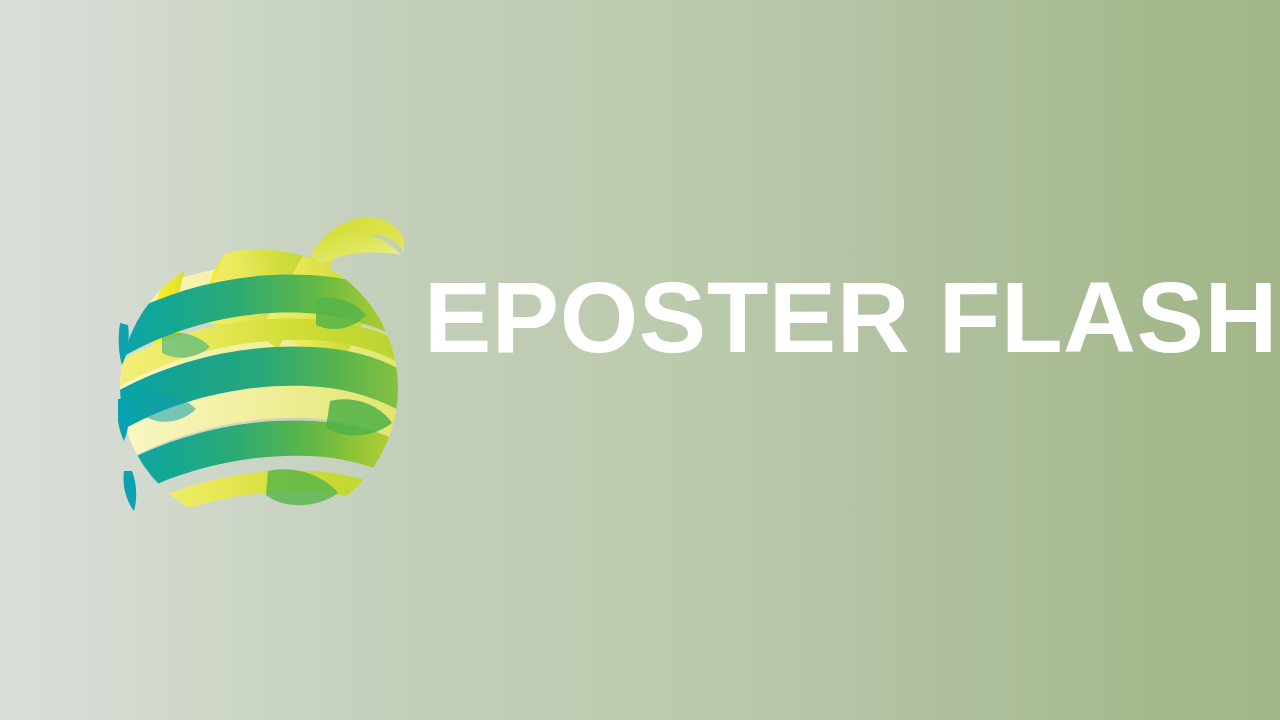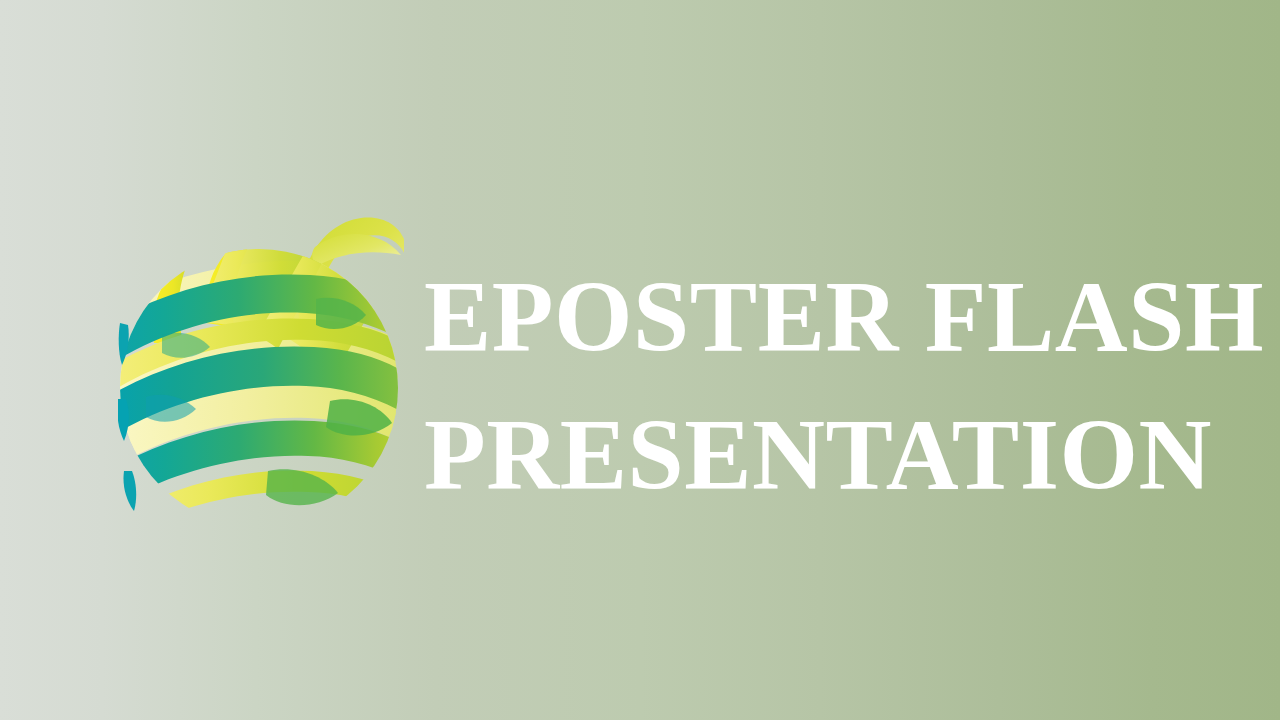--- a/index.html
+++ b/index.html
@@ -47,21 +47,21 @@
   
   #title-block {
     position: absolute;
     left: 424px;
     top: 248px;
     width: 800px;
   }
   .title-line {
     display: block;
     color: #ffffff;
-    font-family: Liberation Serif, serif;
+    font-family: Liberation Sans, sans-serif;
     font-weight: bold;
     font-size: 101px;
     line-height: 138px;
     letter-spacing: 0.5px;
     white-space: nowrap;
   }
 </style>
 </head>
 <body>
 
@@ -177,16 +177,15 @@
         <path d="M0 196 C-2 210 0 226 6 238 C12 224 12 208 8 196 Z" fill="#05a2b2"></path>
         <path d="M6 268 C4 282 8 298 16 308 C20 294 18 278 14 268 Z" fill="#0ba3b0"></path>
       </g>
 
       <path d="M44 316 C86 348 160 360 212 336 C176 366 100 364 54 334 Z" fill="url(#gB)"></path>
     </svg>
   </div>
 
   <div id="title-block">
     <span class="title-line">EPOSTER FLASH</span>
-    <span class="title-line">PRESENTATION</span>
   </div>
 
 </div>
 
 </body></html>

